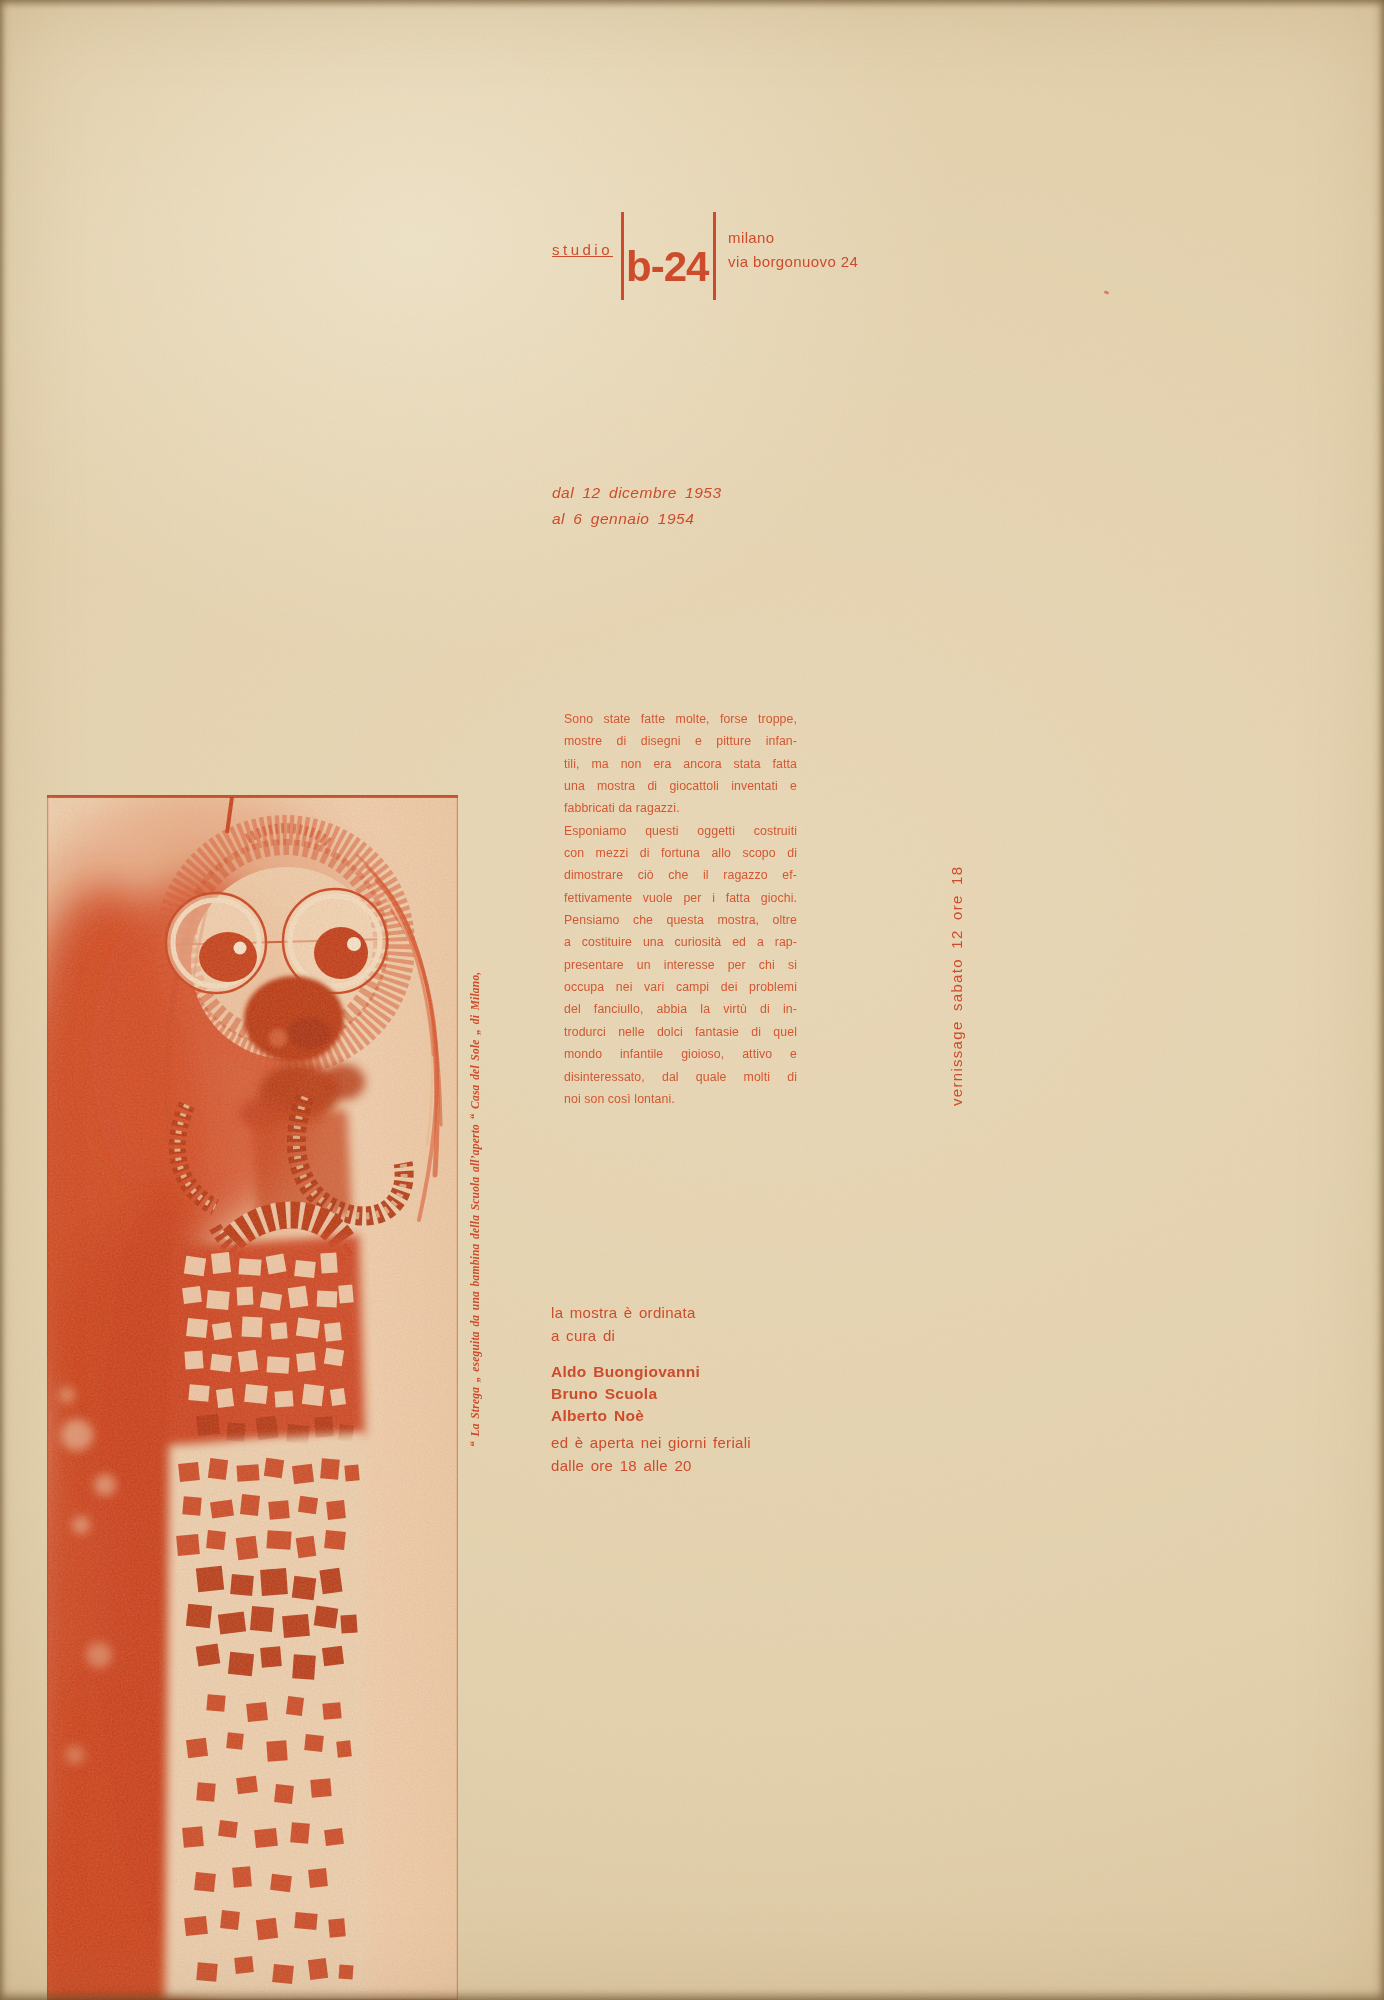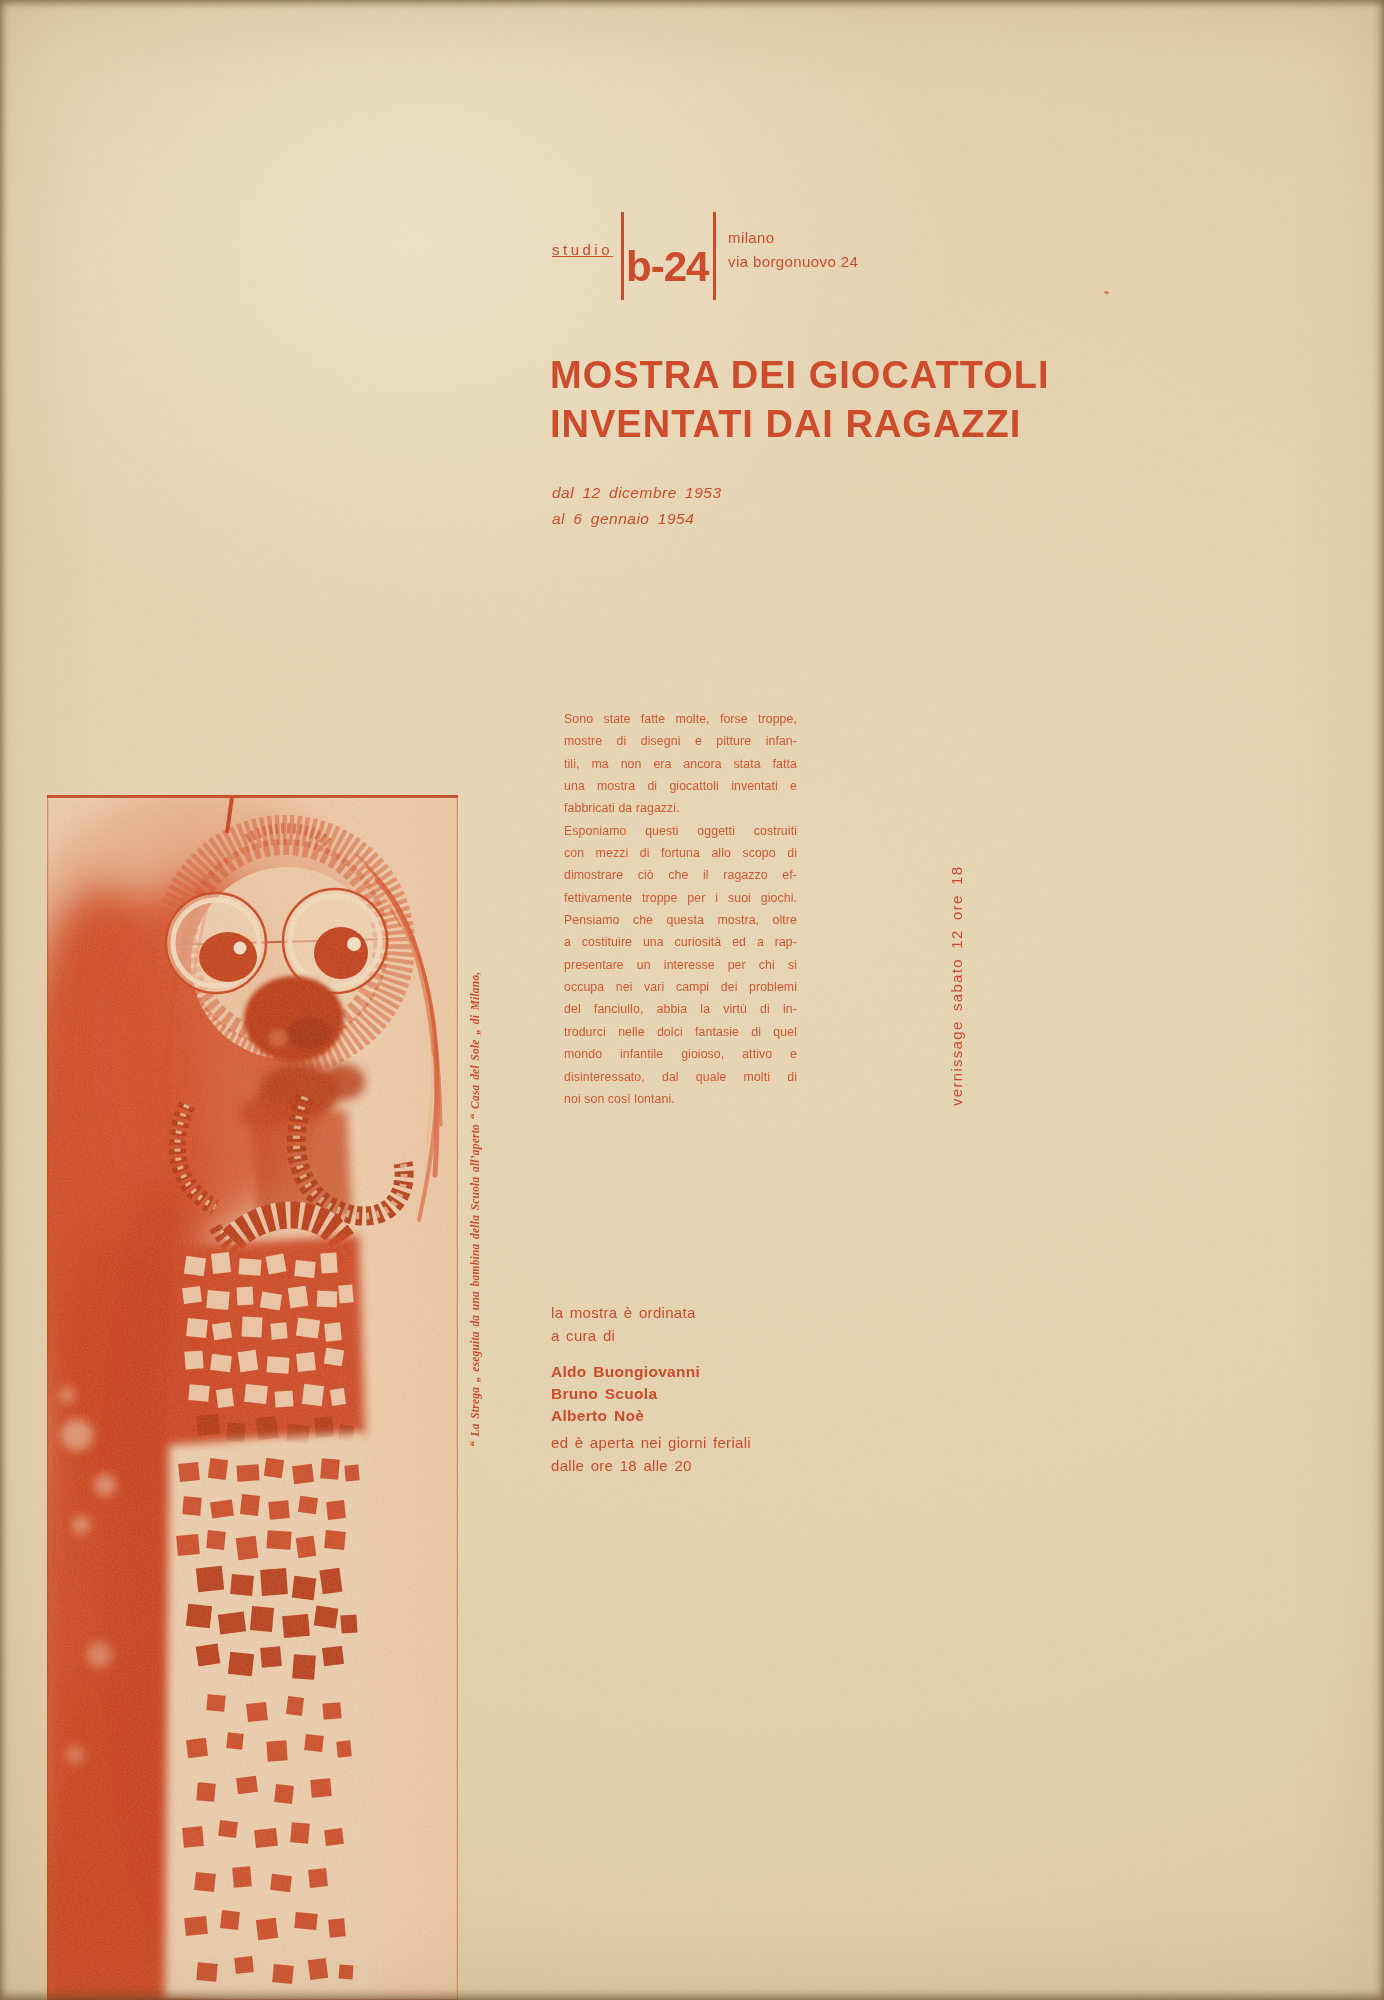--- a/index.html
+++ b/index.html
@@ -297,40 +297,36 @@
 
   <div class="abs caption">“ La Strega „ eseguita da una bambina della Scuola all’aperto “ Casa del Sole „ di Milano,</div>
 
   <div class="abs studio">studio</div>
   <div class="bar l"></div>
   <div class="abs b24">b-24</div>
   <div class="bar r"></div>
   <div class="abs city">milano</div>
   <div class="abs addr">via borgonuovo 24</div>
 
-  <div class="abs title">
-    <div>MOSTRA DEI GIOCATTOLI</div>
-    <div>INVENTATI DAI RAGAZZI</div>
-  </div>
 
   <div class="abs dates">
     <div>dal 12 dicembre 1953</div>
     <div>al 6 gennaio 1954</div>
   </div>
 
   <div class="abs intro">
     <div class="bl">Sono state fatte molte, forse troppe,</div>
     <div class="bl">mostre di disegni e pitture infan-</div>
     <div class="bl">tili, ma non era ancora stata fatta</div>
     <div class="bl">una mostra di giocattoli inventati e</div>
     <div class="bl last">fabbricati da ragazzi.</div>
     <div class="bl">Esponiamo questi oggetti costruiti</div>
     <div class="bl">con mezzi di fortuna allo scopo di</div>
     <div class="bl">dimostrare ciò che il ragazzo ef-</div>
-    <div class="bl">fettivamente troppe per i suoi giochi.</div>
+    <div class="bl">fettivamente vuole per i fatta giochi.</div>
     <div class="bl">Pensiamo che questa mostra, oltre</div>
     <div class="bl">a costituire una curiosità ed a rap-</div>
     <div class="bl">presentare un interesse per chi si</div>
     <div class="bl">occupa nei vari campi dei problemi</div>
     <div class="bl">del fanciullo, abbia la virtù di in-</div>
     <div class="bl">trodurci nelle dolci fantasie di quel</div>
     <div class="bl">mondo infantile gioioso, attivo e</div>
     <div class="bl">disinteressato, dal quale molti di</div>
     <div class="bl last">noi son così lontani.</div>
   </div>

